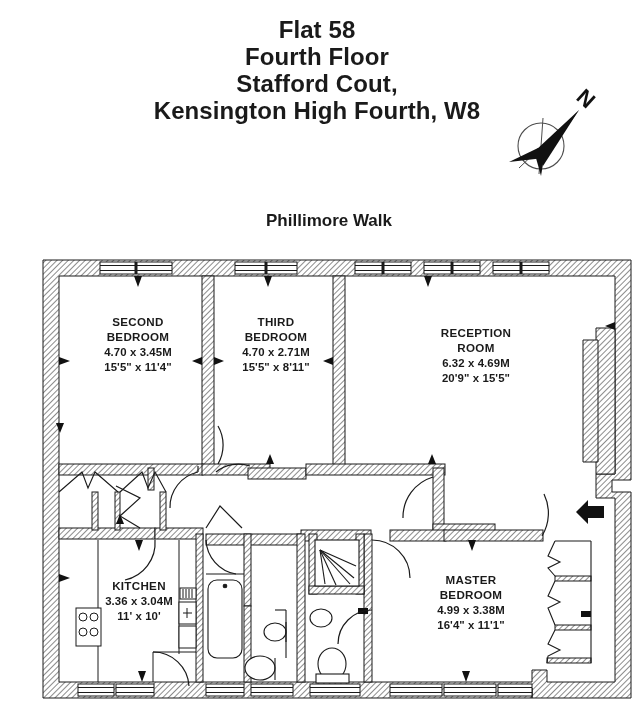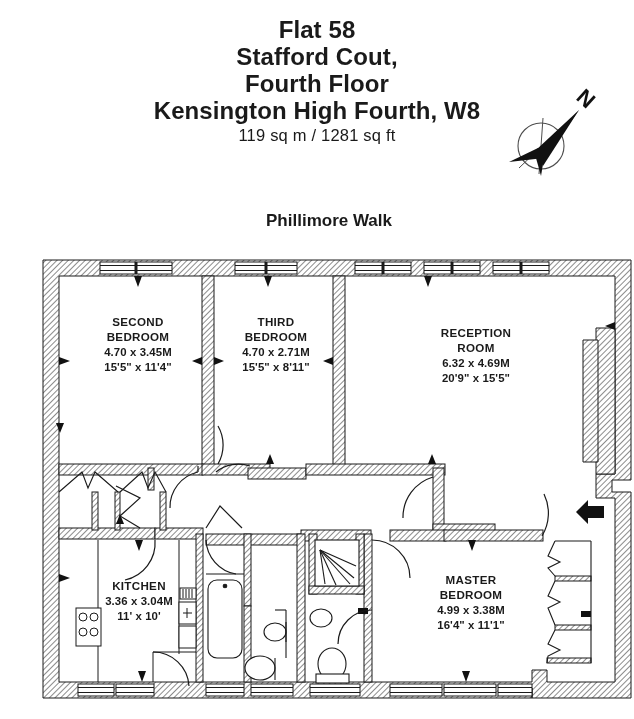--- a/index.html
+++ b/index.html
@@ -90,24 +90,23 @@
     letter-spacing: 0.1px;
   }
 </style>
 </head>
 <body>
 
 <div id="header">
 
   <div id="title-block">
     <div class="title-line">Flat 58</div>
+    <div class="title-line">Fourth Floor</div>
     <div class="title-line">Stafford Cout,</div>
-    <div class="title-line">Fourth Floor</div>
     <div class="title-line">Kensington High Fourth, W8</div>
-    <div class="subtitle-line area">119 sq m  /  1281 sq ft</div>
   </div>
 
   <div id="compass">
     <svg width="100" height="92" viewBox="0 0 100 92" xmlns="http://www.w3.org/2000/svg">
 
       <circle cx="38" cy="58" r="23" fill="none" stroke="#4d4d4d" stroke-width="1.1"></circle>
 
       <line x1="16" y1="80" x2="62" y2="36" stroke="#4d4d4d" stroke-width="1"></line>
       <line x1="36" y1="86" x2="40" y2="30" stroke="#4d4d4d" stroke-width="1"></line>
 

